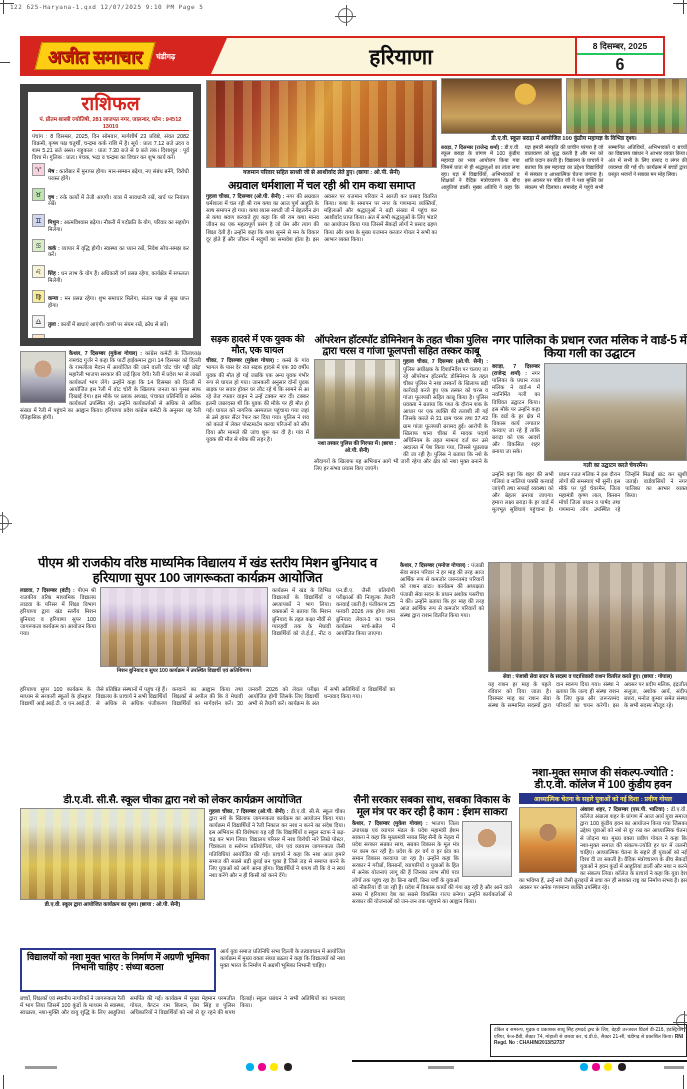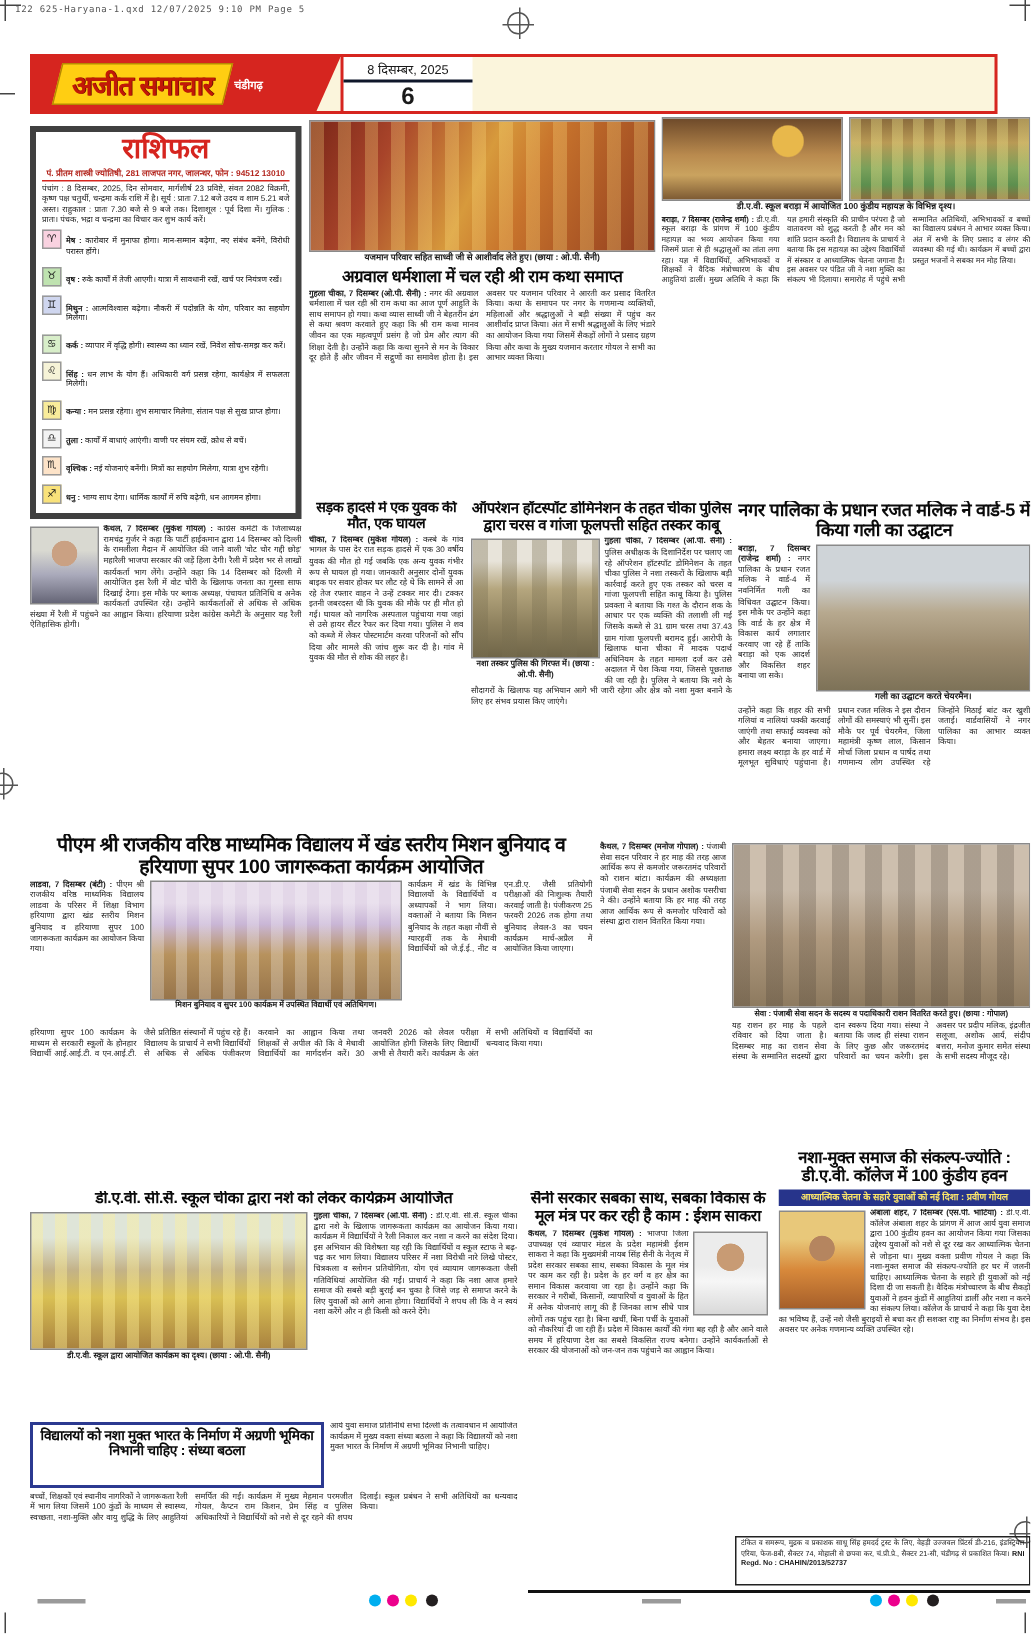--- a/index.html
+++ b/index.html
@@ -15,24 +15,24 @@
   .masthead{position:absolute;left:20px;top:36px;width:645px;height:40px;border:2px solid #d6251f;
             background:#fbf5dc;display:flex;box-sizing:border-box;}
   .mh-left{width:205px;background:#d6251f;display:flex;align-items:center;
            clip-path:polygon(0 0,100% 0,calc(100% - 16px) 100%,0 100%);}
   .mh-logo{background:#ffce12;transform:skewX(-14deg);padding:1px 9px;margin-left:16px;border:1px solid #b78900;}
   .mh-logo span{display:inline-block;transform:skewX(14deg);font-size:18px;font-weight:800;color:#c21807;
                 text-shadow:.6px .6px 0 #6d0d02;letter-spacing:-.5px;white-space:nowrap;}
   .mh-edition{color:#fff;font-size:7.5px;font-weight:700;margin-left:4px;white-space:nowrap;}
   .mh-center{flex:1;display:flex;align-items:center;justify-content:center;font-size:21px;font-weight:800;color:#0d0d0d;}
   .mh-right{width:86px;border-left:2px solid #d6251f;display:flex;flex-direction:column;background:#fff;}
-  .mh-date{font-size:8.5px;font-weight:400;text-align:center;padding:2px 0;border-bottom:2px solid #0f172a;}
+  .mh-date{font-size:8.5px;font-weight:700;text-align:center;padding:2px 0;border-bottom:2px solid #22c55e;}
   .mh-page{flex:1;display:flex;align-items:center;justify-content:center;font-size:16px;font-weight:800;}
   
-  .horoscope{position:absolute;left:20px;top:84px;width:181px;height:262px;border:4px solid #404040;
+  .horoscope{position:absolute;left:20px;top:84px;width:181px;height:262px;border:8px solid #404040;
              box-sizing:border-box;padding:2px 4px;overflow:hidden;}
   .h-title{text-align:center;color:#d6251f;font-size:19px;font-weight:800;line-height:1.05;margin:0;}
   .h-astro{text-align:center;color:#b3261e;font-size:5.6px;font-weight:700;border-bottom:1px solid #d6251f;
            padding-bottom:1px;margin:1px 0 2px;}
   .h-panchang{font-size:5.4px;line-height:1.3;text-align:justify;margin:0 0 2px;}
   .h-sign{display:flex;gap:3px;margin-bottom:1.6px;align-items:flex-start;}
   .h-chip{width:11px;height:11px;flex:0 0 11px;border:1px solid #999;display:flex;align-items:center;
           justify-content:center;font-size:7px;line-height:1;}
   .h-text{font-size:5.3px;line-height:1.25;text-align:justify;}
   
@@ -96,20 +96,21 @@
   <div class="crop" style="left:3px;top:1075px;width:1px;height:14px;"></div>
   <div class="crop" style="left:683px;top:1075px;width:1px;height:14px;"></div>
 
   <header class="masthead">
     <div class="mh-left">
       <div class="mh-logo">
         <span>अजीत समाचार</span>
       </div>
       <span class="mh-edition">चंडीगढ़</span>
     </div>
+    <div class="mh-center">हरियाणा</div>
     <div class="mh-right">
       <div class="mh-date">8 दिसम्बर, 2025</div>
       <div class="mh-page">6</div>
     </div>
   </header>
 
   <section class="horoscope">
     <h1 class="h-title">राशिफल</h1>
     <div class="h-astro">पं. प्रीतम शास्त्री ज्योतिषी, 281 लाजपत नगर, जालन्धर, फोन : 94512 13010</div>
     <p class="h-panchang">पंचांग : 8 दिसम्बर, 2025, दिन सोमवार, मार्गशीर्ष 23 प्रविष्टे, संवत 2082 विक्रमी, कृष्ण पक्ष चतुर्थी, चन्द्रमा कर्क राशि में है। सूर्य : प्रातः 7.12 बजे उदय व शाम 5.21 बजे अस्त। राहुकाल : प्रातः 7.30 बजे से 9 बजे तक। दिशाशूल : पूर्व दिशा में। गुलिक : प्रातः। पंचक, भद्रा व चन्द्रमा का विचार कर शुभ कार्य करें।</p>

